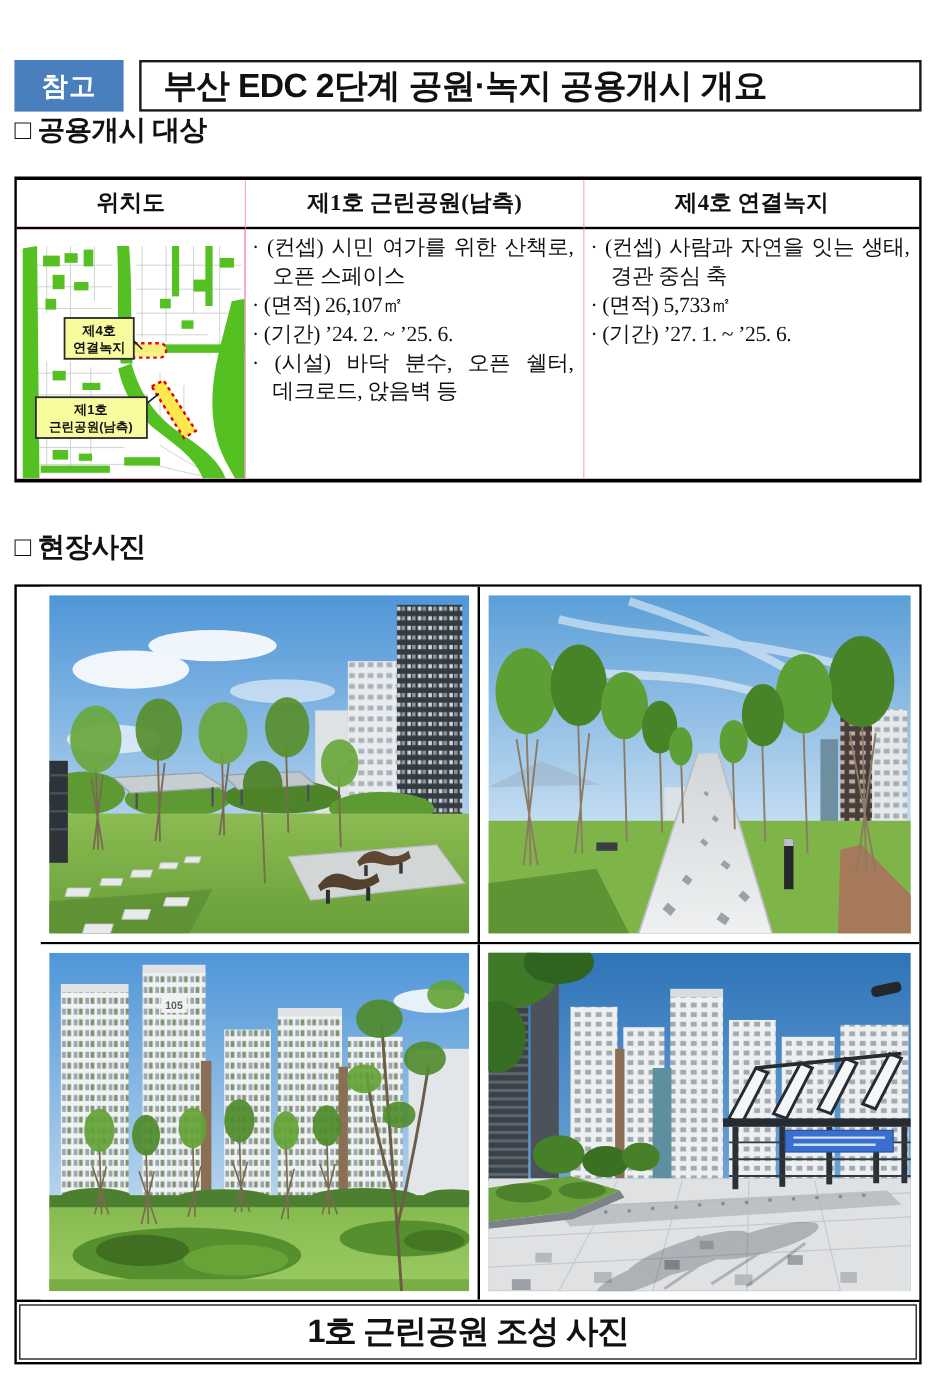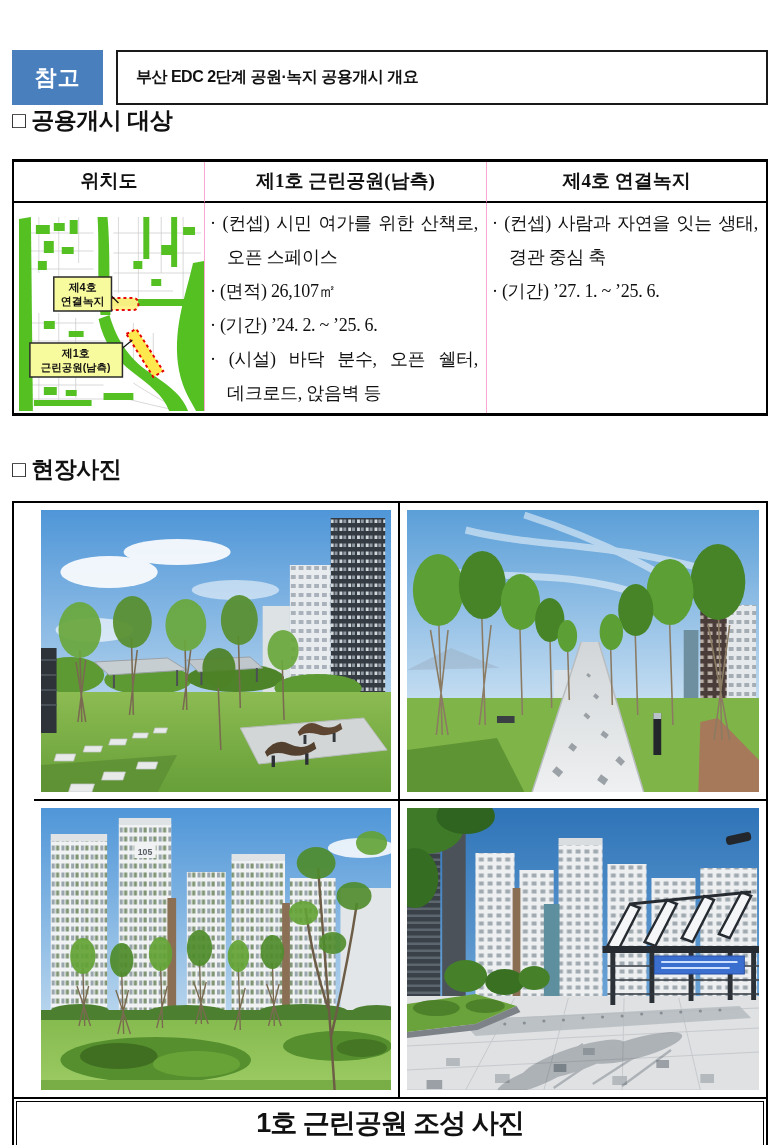--- a/index.html
+++ b/index.html
@@ -1,40 +1,40 @@
 <!DOCTYPE html>
 <html><head>
 <meta charset="utf-8">
 <style>
   html,body{margin:0;padding:0;background:#fff;}
   body{width:780px;height:1145px;overflow:hidden;position:relative;
        font-family:"Liberation Sans",sans-serif;color:#111;}
   .page{padding:0 12px;}
 
   
-  .header-row{display:flex;gap:13px;margin-top:50px;height:55px;align-items:stretch;}
+  .header-row{display:flex;gap:13px;margin-top:50px;height:43px;align-items:stretch;}
   .badge{width:91px;background:#4a7fbe;color:#fff;font-weight:bold;font-size:22px;
          display:flex;align-items:center;justify-content:center;letter-spacing:1px;}
   .title-box{flex:1;border:2px solid #1a1a1a;display:flex;align-items:center;
-             padding-left:18px;font-weight:bold;font-size:16px;letter-spacing:-0.5px;}
+             padding-left:18px;font-weight:bold;font-size:28px;letter-spacing:-0.5px;}
 
   
   .section-h{font-size:23px;font-weight:bold;letter-spacing:-0.5px;}
   .section-h.photos{margin-top:38px;}
 
   
   .loc-table{margin-top:23px;border:2px solid #000;border-top-width:3px;border-bottom-width:3px;
              display:grid;grid-template-columns:191px 282px 1fr;}
   .loc-th{border-bottom:2px solid #000;text-align:center;font-family:"Liberation Serif",serif;
           font-weight:bold;font-size:19px;padding:6px 0 7px;}
   .b-right{border-right:1px solid #f9a8d4;}
   .map-cell{height:208px;overflow:hidden;background:#ec4899;}
   .map-cell svg{display:block;}
   .txt-cell{padding:3px 8px 3px 5px;font-family:"Liberation Serif",serif;font-size:18px;
-            line-height:34px;letter-spacing:-0.3px;}
+            line-height:24px;letter-spacing:-0.3px;}
   .cell-item{margin:0;padding-left:17px;text-indent:-17px;text-align:justify;word-break:keep-all;}
 
   
   .photo-table{margin-top:16px;border:2px solid #000;}
   .photo-grid{display:grid;grid-template-columns:1fr 1fr;margin-left:20px;}
   .photo-cell{background:#fff;padding:7px;height:282px;}
   .photo-cell.c1{border-right:2px solid #000;}
   .photo-cell.r1{border-bottom:2px solid #000;}
   .photo-cell svg{display:block;width:100%;height:100%;}
   .caption-row{border-top:2px solid #000;padding:2px;}
@@ -120,20 +120,21 @@
 
     <div class="txt-cell b-right">
       <p class="cell-item">· (컨셉) 시민 여가를 위한 산책로, 오픈 스페이스</p>
       <p class="cell-item">· (면적) 26,107㎡</p>
       <p class="cell-item">· (기간) ’24. 2. ~ ’25. 6.</p>
       <p class="cell-item">· (시설) 바닥 분수, 오픈 쉘터, 데크로드, 앉음벽 등</p>
     </div>
 
     <div class="txt-cell">
       <p class="cell-item">· (컨셉) 사람과 자연을 잇는 생태, 경관 중심 축</p>
+      <p class="cell-item">· (면적) 5,733㎡</p>
       <p class="cell-item">· (기간) ’27. 1. ~ ’25. 6.</p>
     </div>
   </div>
 
   <div class="section-h photos">□ 현장사진</div>
 
   <div class="photo-table">
     <div class="photo-grid">
 
       <div class="photo-cell r1 c1">

